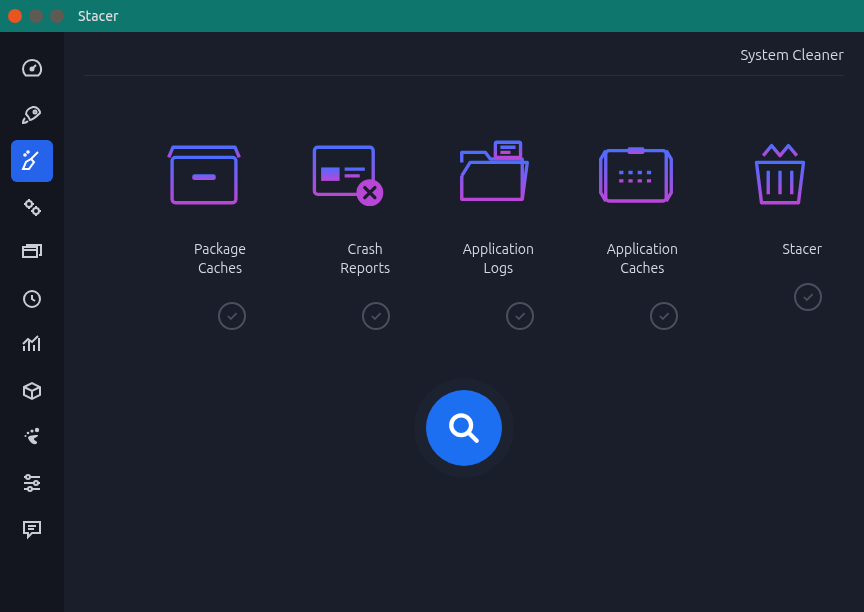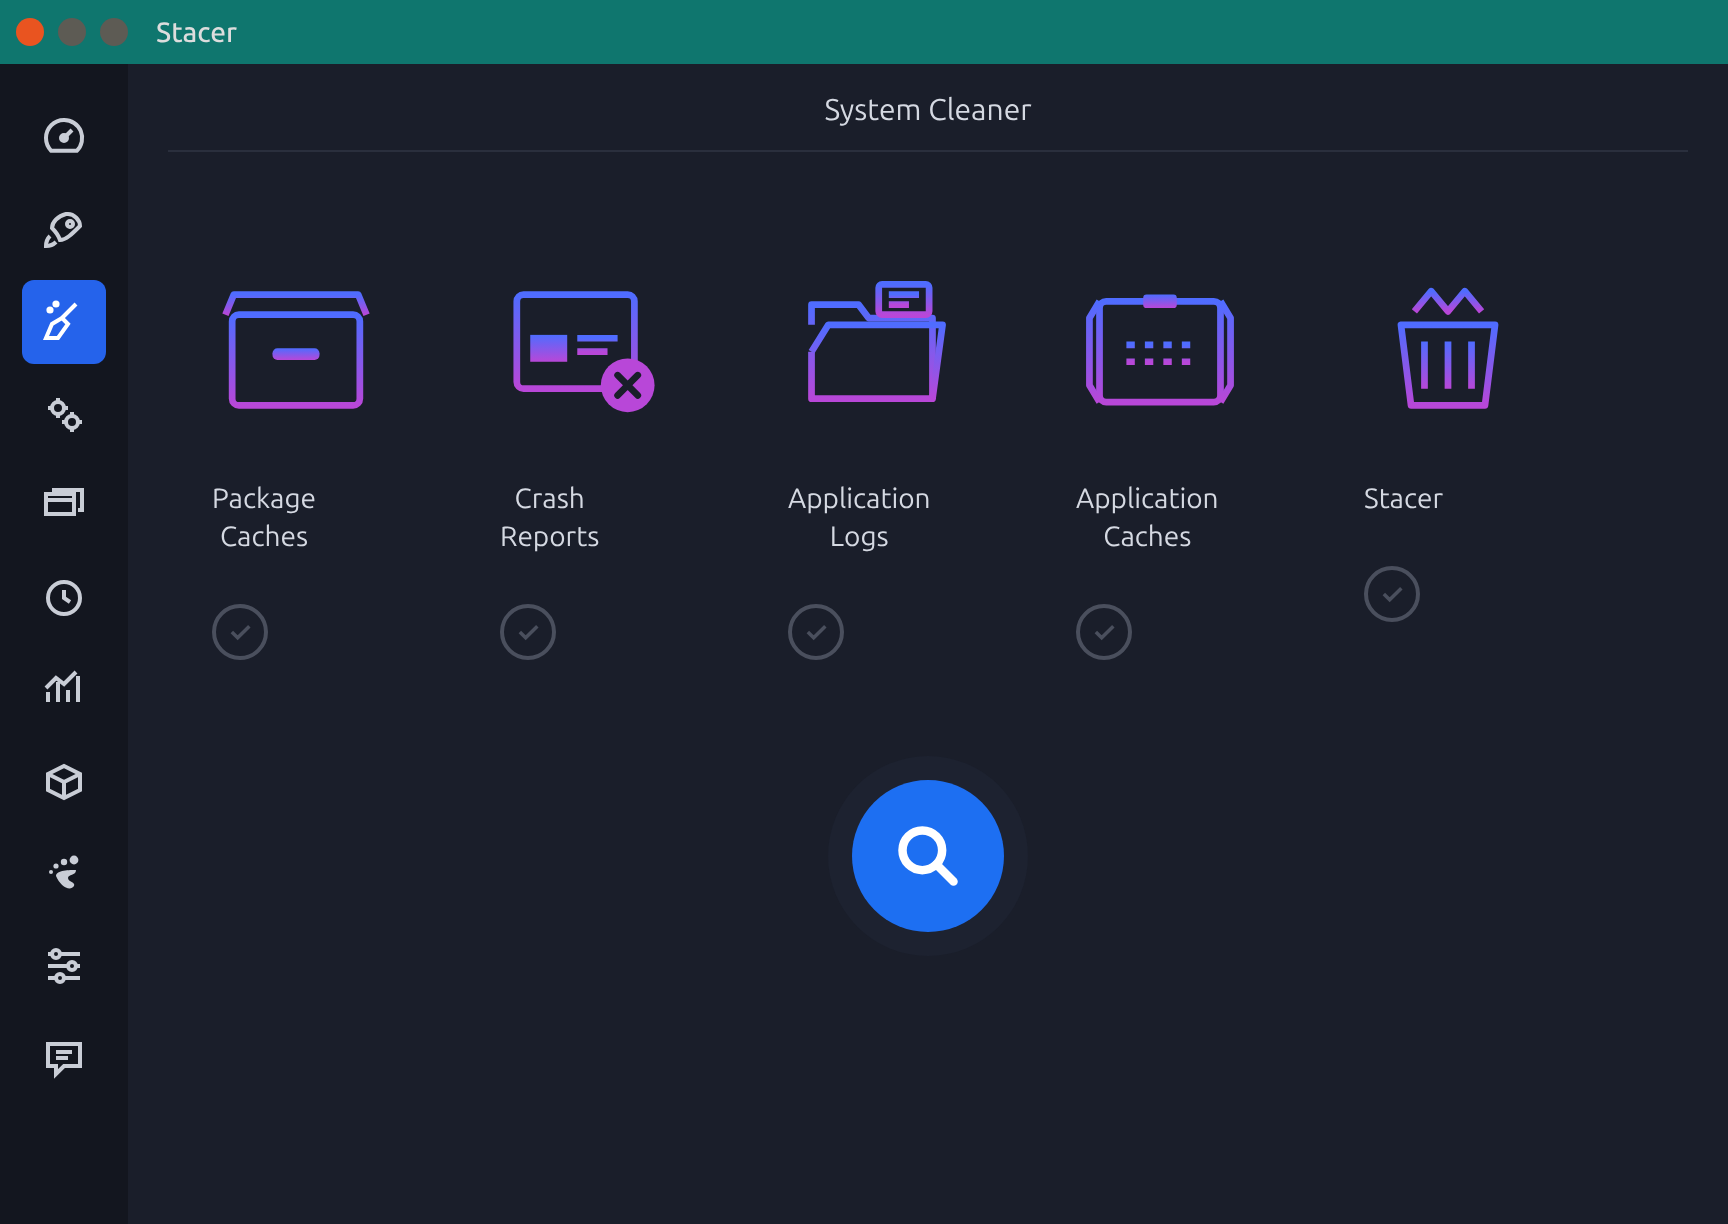--- a/index.html
+++ b/index.html
@@ -52,34 +52,34 @@
 .sidebar-item svg { width: 24px; height: 24px; }
 .main {
   flex: 1;
   display: flex;
   flex-direction: column;
   padding: 14px 20px 20px 20px;
 }
 .page-title {
   color: #d5d9e2;
   font-size: 15px;
-  text-align: center;
+  text-align: right;
   padding-bottom: 12px;
   border-bottom: 1px solid #2a2f3d;
   margin: 0 0 60px 0;
 }
 .categories {
   display: flex;
   justify-content: space-around;
   padding: 0 20px;
 }
 .category {
   display: flex;
   flex-direction: column;
-  align-items: flex-start;
+  align-items: flex-end;
   width: 140px;
 }
 .category svg.cat-icon { width: 84px; height: 78px; }
 .category-label {
   color: #d5d9e2;
   font-size: 14px;
   text-align: center;
   margin-top: 26px;
   line-height: 1.35;
   white-space: pre-line;

